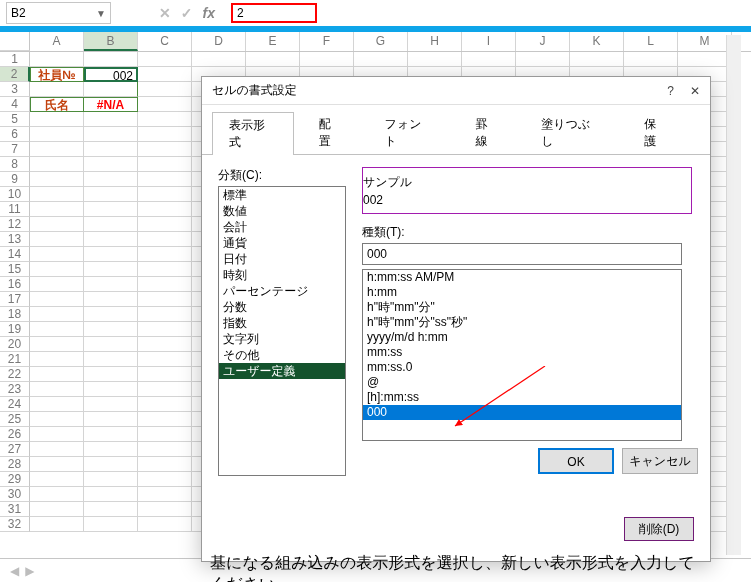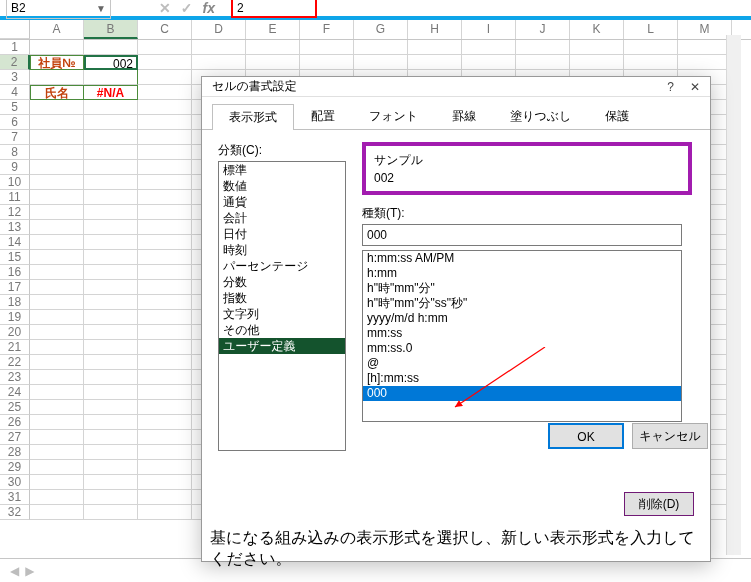--- a/index.html
+++ b/index.html
@@ -1,17 +1,17 @@
 <!DOCTYPE html>
 <html><head>
 <meta charset="utf-8">
 <style>
   * { box-sizing: border-box; font-family: "Yu Gothic UI", "Meiryo", sans-serif; font-size: 12px; }
   body { margin: 0; background: #fff; width: 751px; height: 582px; position: relative; overflow: hidden; }
-  .topbar { height: 20px; border-bottom: 4px solid #0ea5e9; display: flex; align-items: center; padding: 0 6px; gap: 8px; }
+  .topbar { height: 32px; border-bottom: 6px solid #0ea5e9; display: flex; align-items: center; padding: 0 6px; gap: 8px; }
   .name-box { width: 105px; height: 22px; border: 1px solid #c6c6c6; display: flex; align-items: center; justify-content: space-between; padding: 0 4px; }
   .name-box .drop { font-size: 10px; color: #666; }
   .fx-group { display: flex; align-items: center; gap: 10px; margin-left: 40px; }
   .fx-btn { color: #bdbdbd; font-size: 14px; font-weight: bold; }
   .fx-btn.italic { font-style: italic; color: #888; }
   .formula-box { width: 86px; height: 20px; border: 2px solid #ff0000; margin-left: 6px; padding: 0 4px; display: flex; align-items: center; }
   .grid-area { position: relative; }
   .col-headers { display: flex; border-bottom: 1px solid #c6c6c6; height: 20px; }
   .col-h { width: 54px; border-right: 1px solid #d4d4d4; text-align: center; color: #787878; line-height: 19px; }
   .col-h.row-h { width: 30px; }
@@ -19,41 +19,41 @@
   .row { display: flex; height: 15px; }
   .row-h { width: 30px; border-right: 1px solid #c6c6c6; border-bottom: 1px solid #d4d4d4; text-align: center; color: #787878; line-height: 14px; }
   .row-h.active { background: #d5e5d1; border-right: 2px solid #217346; }
   .cell { width: 54px; border-right: 1px solid #d4d4d4; border-bottom: 1px solid #d4d4d4; padding: 0 3px; line-height: 14px; overflow: hidden; }
   .cell.center { text-align: center; }
   .cell.right { text-align: right; }
   .cell.green-box { border: 1px solid #4b8b3b; color: #c2410c; font-weight: bold; }
   .cell.selected { border: 2px solid #217346; }
   .cell.err { color: #ff0000; font-weight: bold; text-align: center; }
   .dialog { position: absolute; left: 201px; top: 76px; width: 510px; height: 486px; background: #fff; border: 1px solid #999; box-shadow: 0 4px 20px rgba(0,0,0,0.25); }
-  .dlg-title { height: 20px; display: flex; align-items: center; justify-content: space-between; padding: 0 10px; border-bottom: 1px solid #e0e0e0; }
+  .dlg-title { height: 28px; display: flex; align-items: center; justify-content: space-between; padding: 0 10px; border-bottom: 1px solid #e0e0e0; }
   .dlg-title .btns { display: flex; gap: 16px; font-size: 14px; color: #444; }
-  .tabs { display: flex; padding: 6px 25px 0 10px; gap: 0; border-bottom: 1px solid #c0c0c0; }
+  .tabs { display: flex; padding: 6px 25px 0 10px; gap: 8px; border-bottom: 1px solid #c0c0c0; }
   .tab { padding: 4px 16px; border: 1px solid transparent; border-bottom: none; cursor: pointer; }
   .tab.active { border-color: #c0c0c0; background: #fff; position: relative; top: 1px; }
   .dlg-body { padding: 12px 16px; position: relative; }
   .lbl { margin-bottom: 2px; }
   .category-list { width: 128px; height: 290px; border: 1px solid #7a7a7a; overflow-y: scroll; margin-top: 2px; }
   .cat-item { padding: 0 4px; line-height: 16px; cursor: pointer; }
   .cat-item.sel { background: #14532d; color: #fff; }
   .right-pane { position: absolute; left: 160px; top: 12px; width: 330px; }
-  .sample-box { border: 4px solid #a21caf; padding: 6px 8px; margin-bottom: 10px; }
+  .sample-box { border: 1px solid #a21caf; padding: 6px 0; margin-bottom: 10px; }
   .sample-box .sv { margin-top: 2px; }
   .type-input { width: 320px; height: 22px; border: 1px solid #7a7a7a; padding: 2px 4px; margin-top: 2px; }
   .type-list { width: 320px; height: 172px; border: 1px solid #7a7a7a; overflow-y: scroll; margin-top: 4px; }
   .type-item { padding: 0 4px; line-height: 15px; cursor: pointer; }
   .type-item.sel { background: #0078d7; color: #fff; }
   .arrow { position: absolute; left: 82px; top: 96px; pointer-events: none; }
   .del-btn { position: absolute; right: 16px; top: 362px; width: 70px; height: 24px; border: 1px solid #701a75; background: #e1e1e1; text-align: center; line-height: 22px; cursor: pointer; }
   .hint { position: absolute; left: 8px; top: 398px; font-size: 16px; }
-  .dlg-btns { position: absolute; right: 2px; bottom: 14px; display: flex; gap: 8px; border-radius: 6px; }
+  .dlg-btns { position: absolute; right: 12px; bottom: 14px; display: flex; gap: 8px; border-radius: 6px; }
   .dlg-btn { width: 76px; height: 26px; border: 1px solid #adadad; background: #e1e1e1; text-align: center; line-height: 24px; cursor: pointer; }
   .dlg-btn.primary { border: 2px solid #0078d7; }
   .bottom-tabs { position: absolute; left: 0; bottom: 0; height: 24px; border-top: 1px solid #c6c6c6; display: flex; align-items: center; width: 100%; }
   .nav-group { display: flex; gap: 6px; padding: 0 10px; color: #bdbdbd; font-size: 11px; }
   .sheet-tab { padding: 3px 14px; border: 1px solid #c6c6c6; border-top: none; background: #f5f5f5; cursor: pointer; }
   .sheet-tab.active { background: #fff; border-bottom: 2px solid #217346; color: #217346; font-weight: bold; }
   .scroll-decor { position: absolute; right: 10px; top: 35px; bottom: 27px; width: 15px; background: #f0f0f0; border-left: 1px solid #dadada; }
 </style>
 </head>
 <body>
@@ -629,22 +629,22 @@
       <div class="tab">フォント</div>
       <div class="tab">罫線</div>
       <div class="tab">塗りつぶし</div>
       <div class="tab">保護</div>
     </div>
   <div class="dlg-body">
     <div class="lbl">分類(C):</div>
     <div class="category-list" id="catList">
         <div class="cat-item">標準</div>
         <div class="cat-item">数値</div>
+        <div class="cat-item">会計</div>
         <div class="cat-item">通貨</div>
-        <div class="cat-item">会計</div>
         <div class="cat-item">日付</div>
         <div class="cat-item">時刻</div>
         <div class="cat-item">パーセンテージ</div>
         <div class="cat-item">分数</div>
         <div class="cat-item">指数</div>
         <div class="cat-item">文字列</div>
         <div class="cat-item">その他</div>
         <div class="cat-item sel">ユーザー定義</div>
       </div>
 

